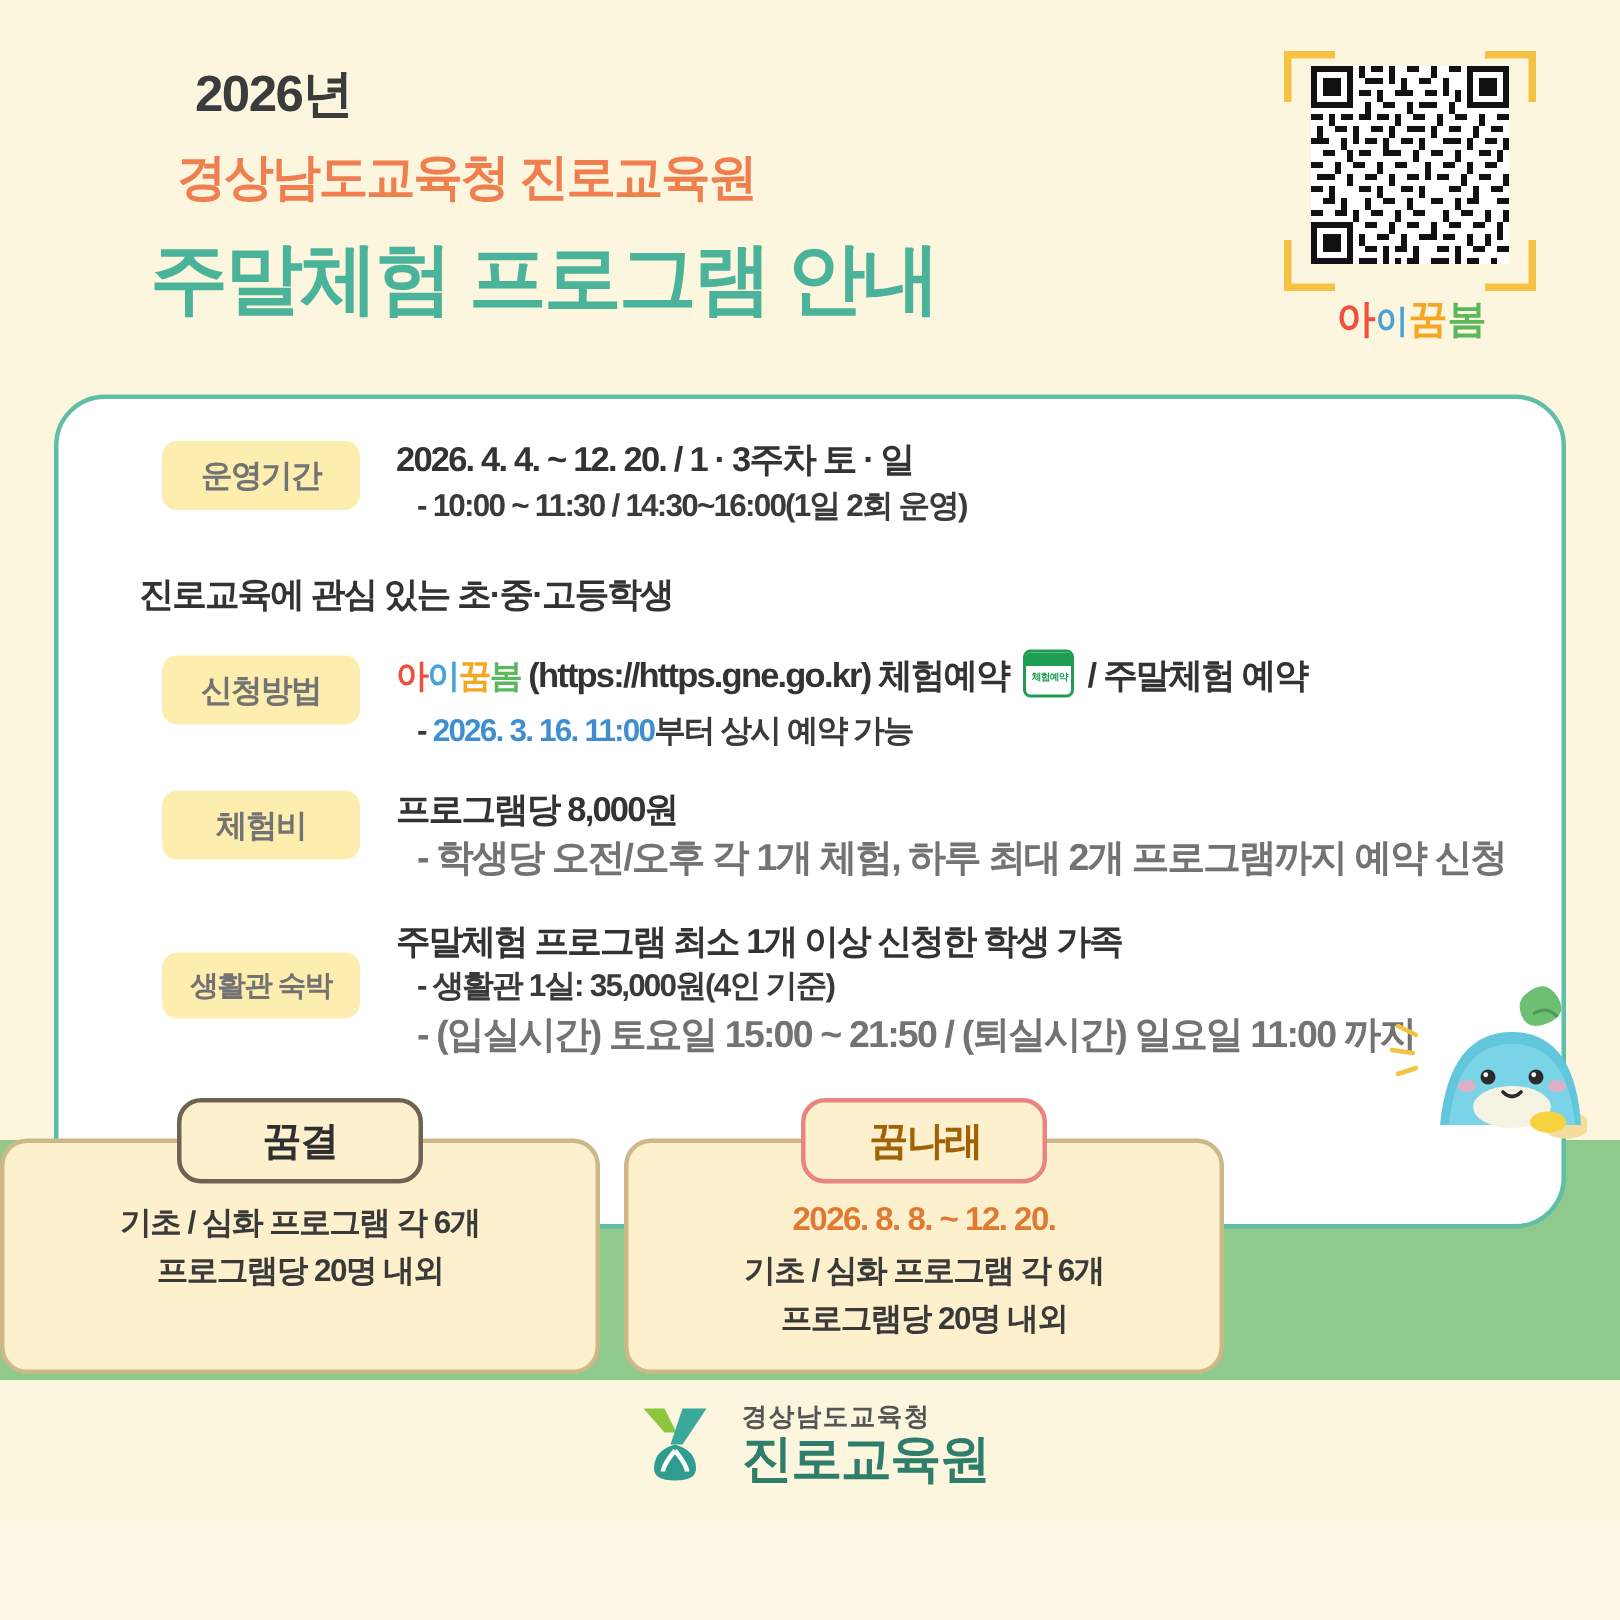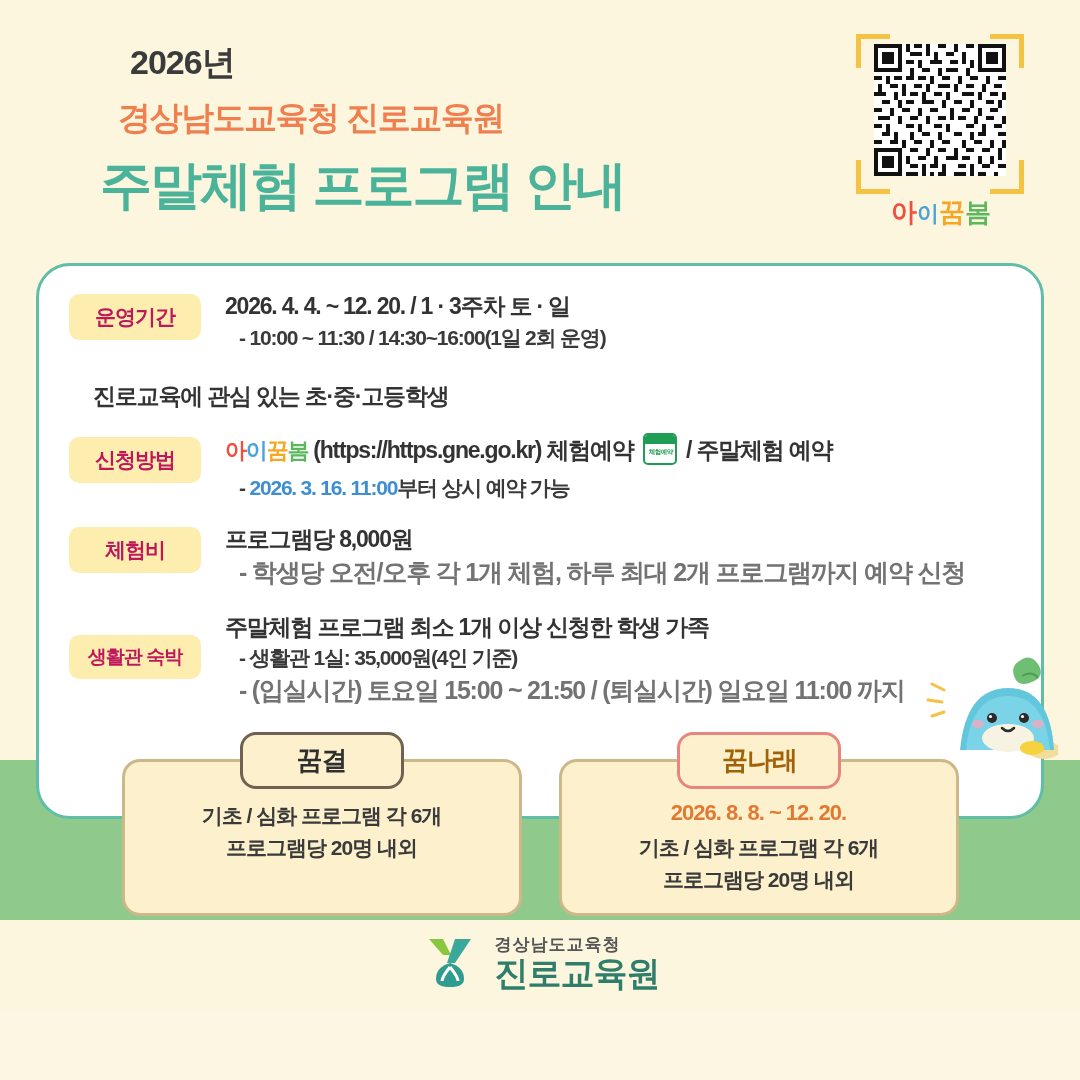--- a/index.html
+++ b/index.html
@@ -133,22 +133,23 @@
   .tag {
     flex: 0 0 auto;
     width: 132px;
     margin-top: 6px;
     background: #fdeeb0;
     border-radius: 10px;
     text-align: center;
     padding: 9px 4px;
     font-size: 21px;
     font-weight: bold;
-    color: #be185d;
+    color: #737373;
     letter-spacing: -1px;
+    margin-left: 39px;
   }
   .tag.small { font-size: 19px; }
 
   .content {
     flex: 1 1 auto;
     padding-left: 24px;
     padding-top: 2px;
   }
   .line {
     font-size: 23px;
@@ -212,22 +213,21 @@
     width: 132px;
     height: 120px;
   }
 
   
   .boxes {
     position: absolute;
     left: 0; right: 0;
     bottom: 96px;
     display: flex;
-    justify-content: center;
-    gap: 37px;
+    gap: 16px;
   }
   .box {
     position: relative;
     width: 400px;
     background: #fdf0cc;
     border: 3px solid #cdb889;
     border-radius: 18px;
     padding: 38px 0 18px;
     text-align: center;
   }

